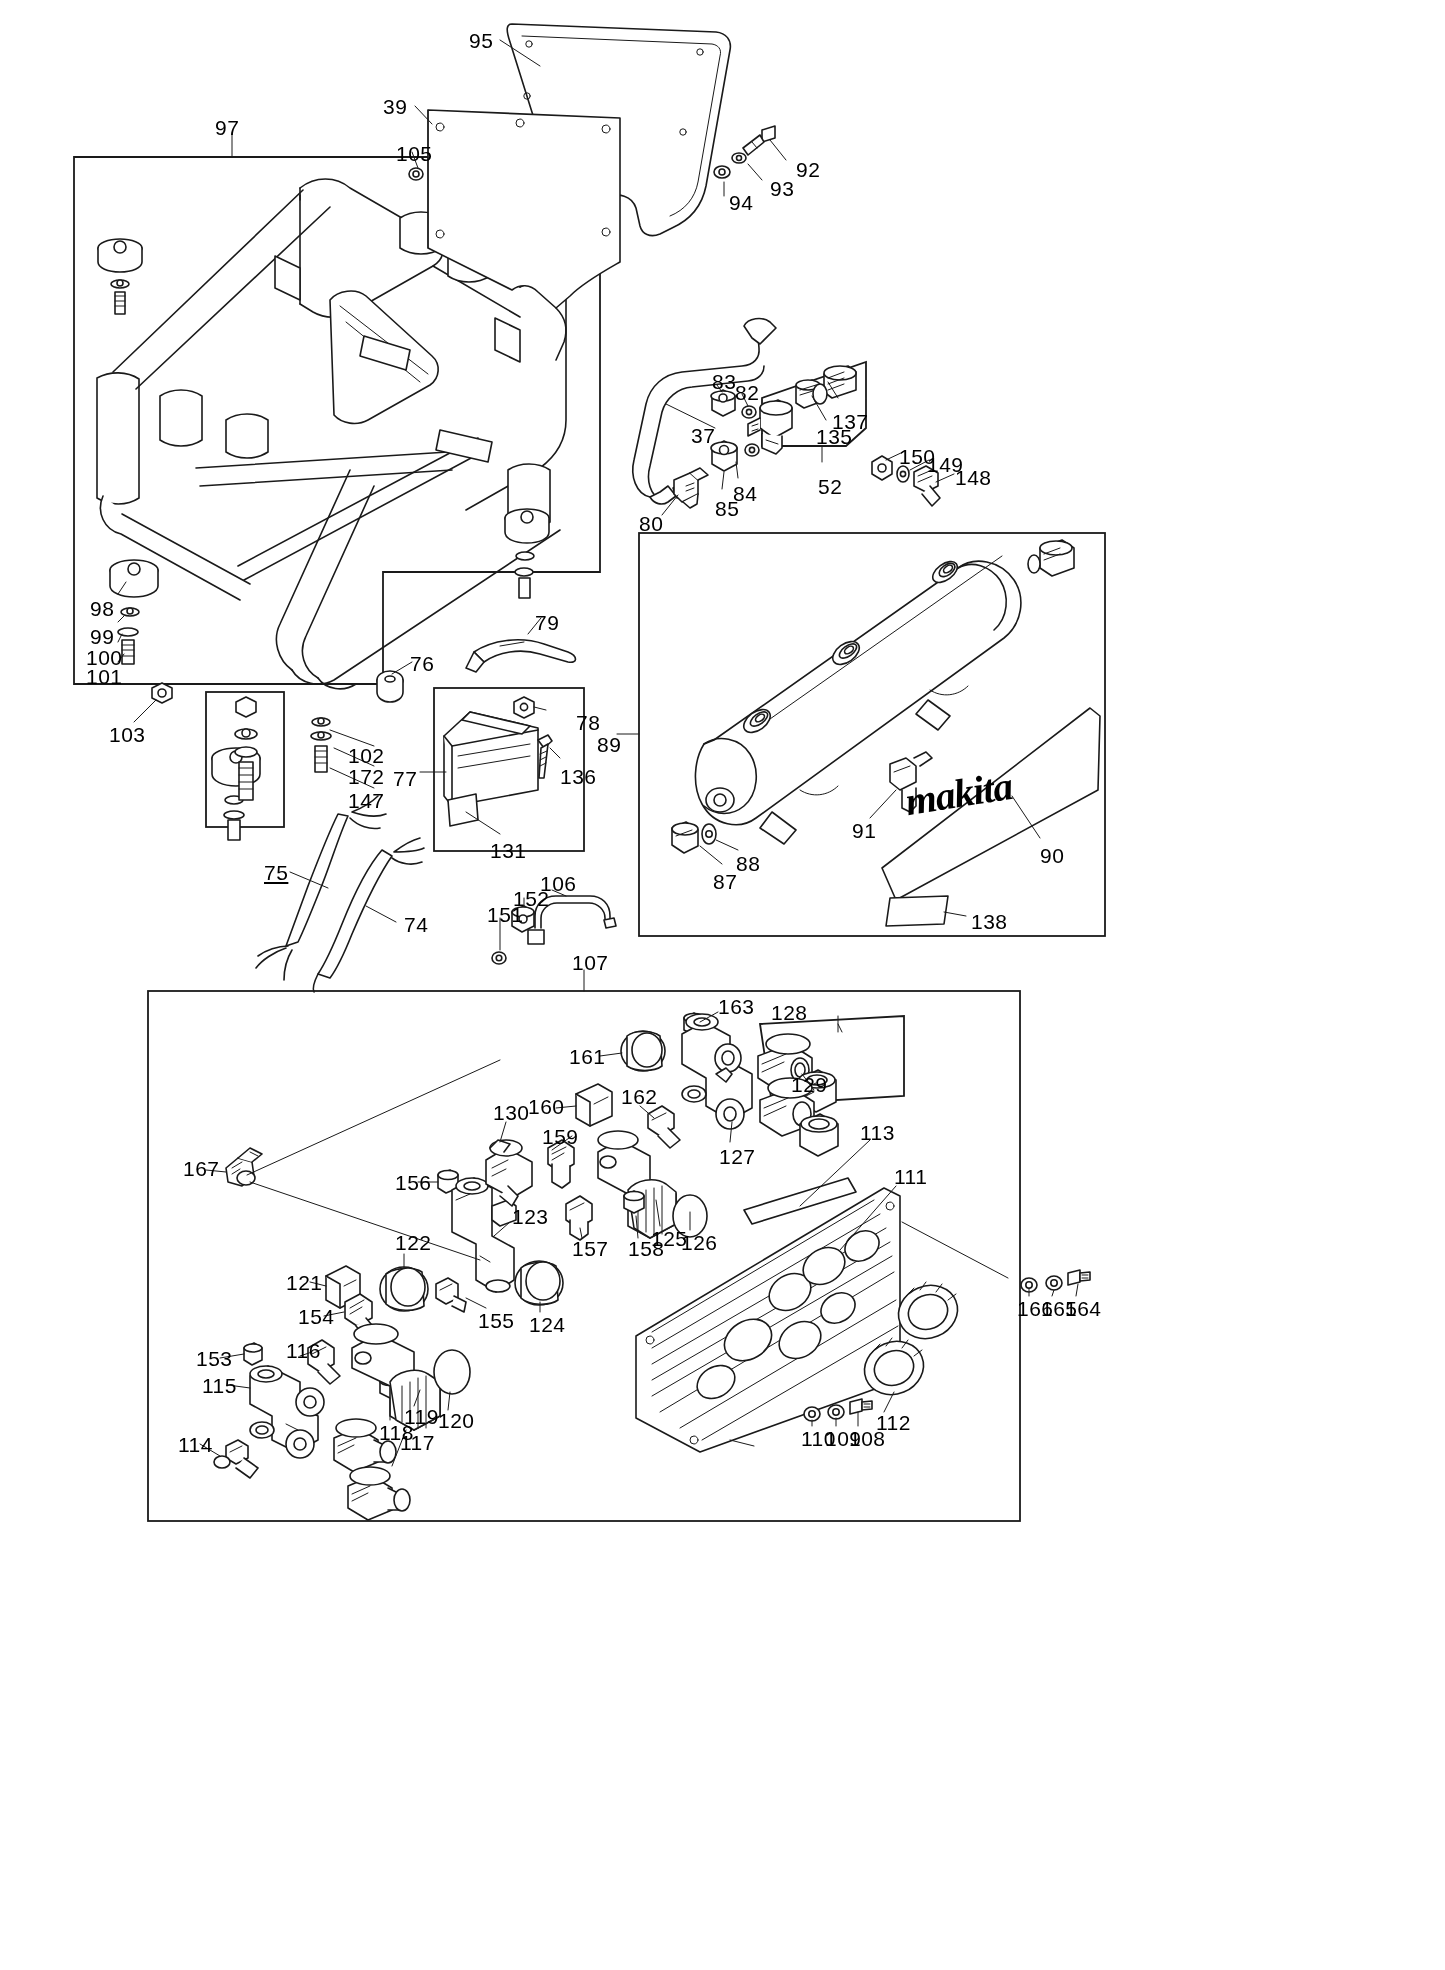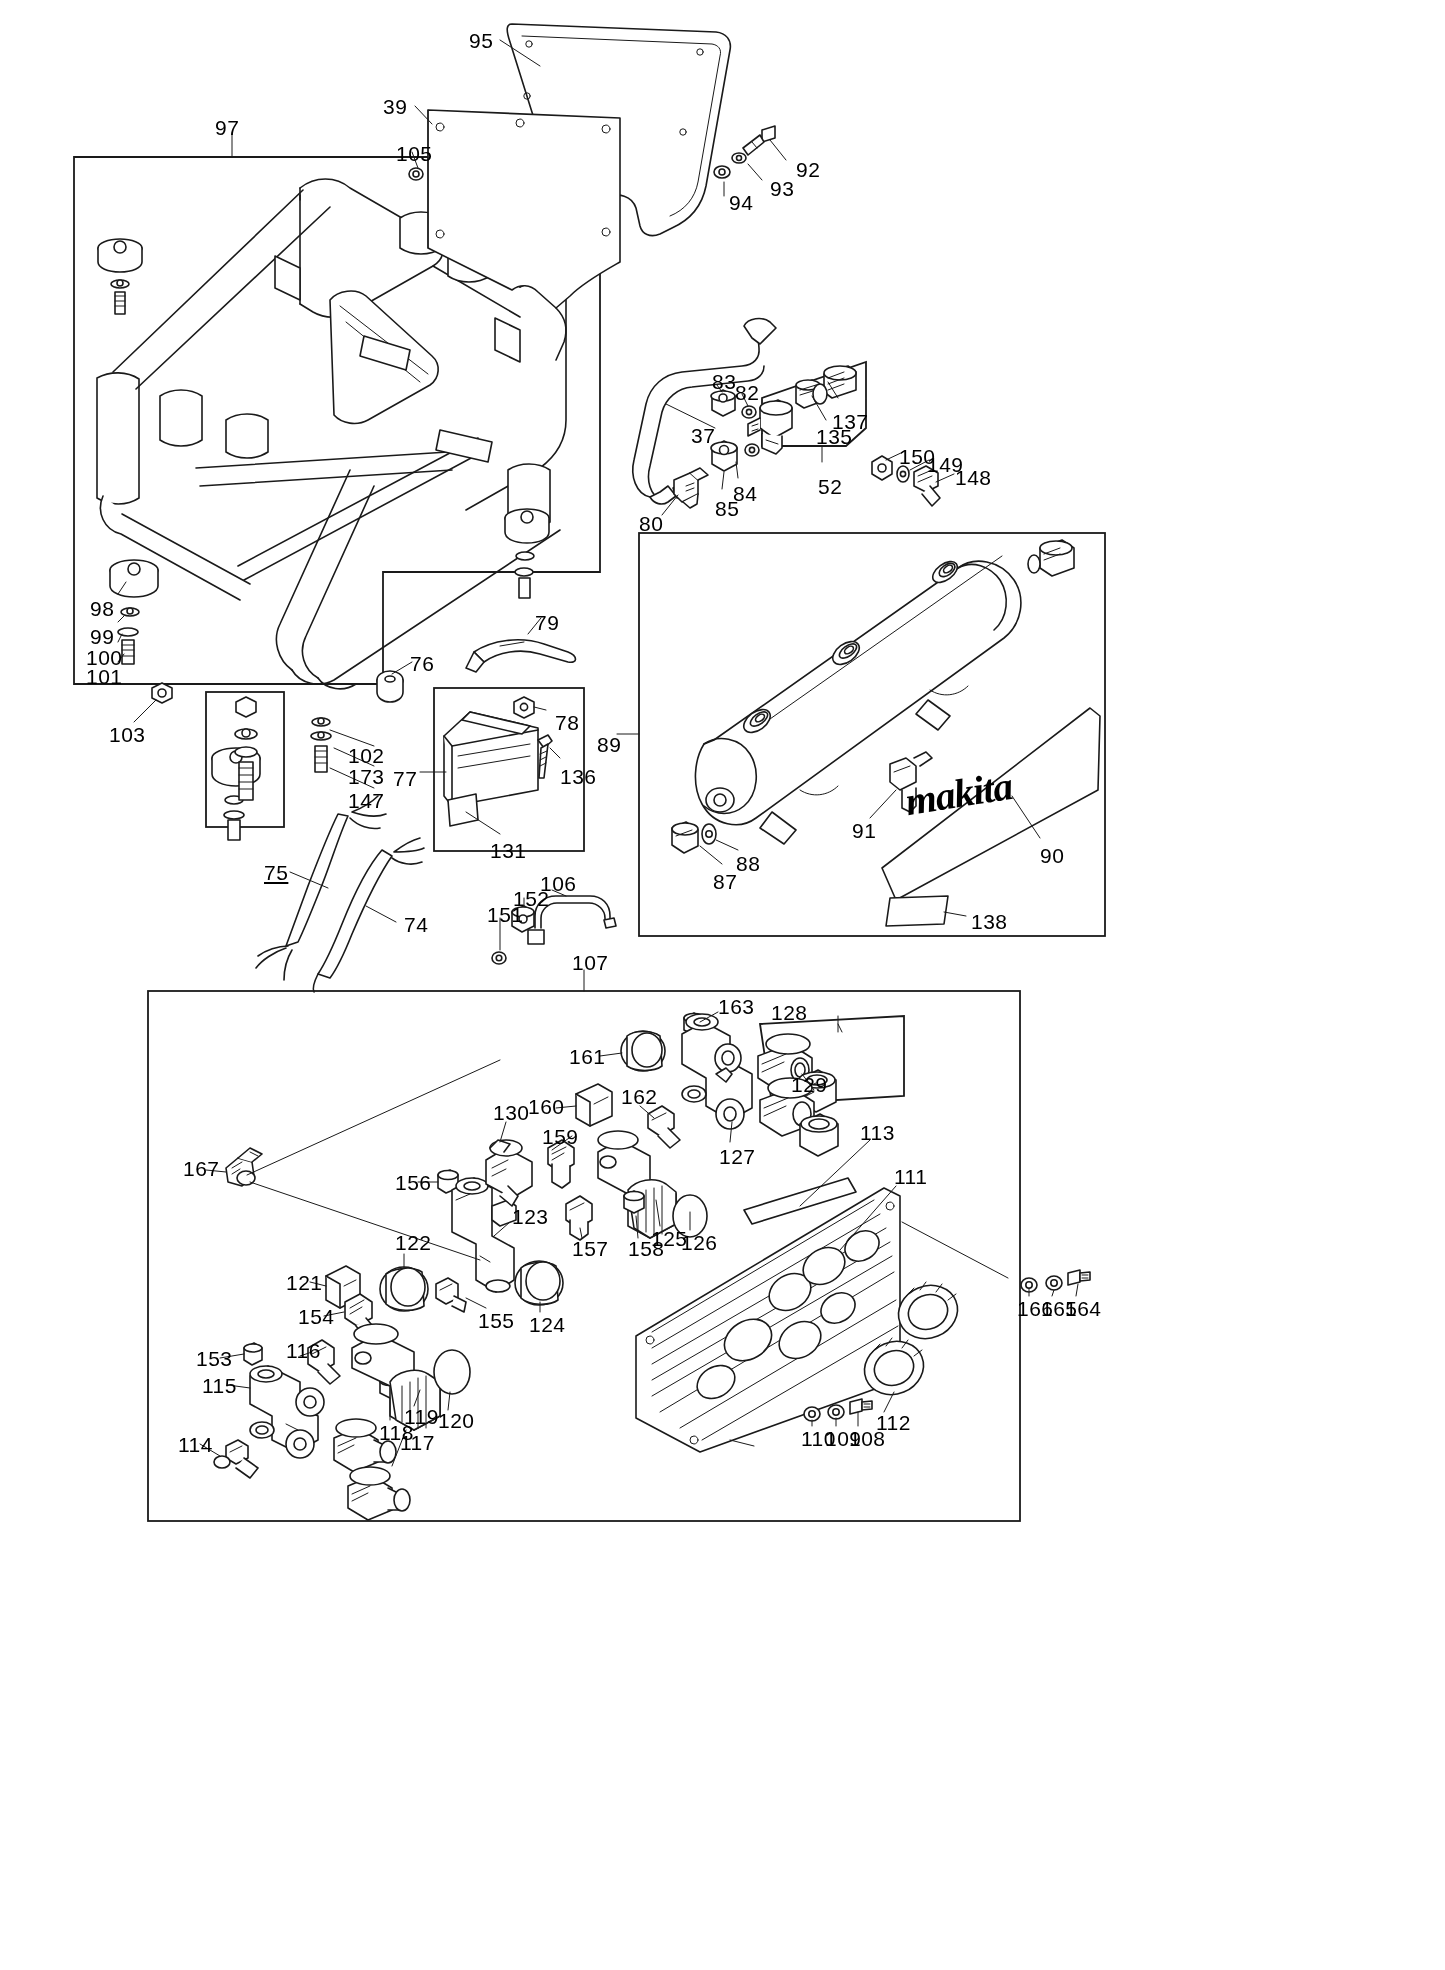--- a/index.html
+++ b/index.html
@@ -802,25 +802,25 @@
   <div class="lbl" style="left:927px;top:454px;">149</div>
   <div class="lbl" style="left:955px;top:467px;">148</div>
   <div class="lbl" style="left:639px;top:513px;">80</div>
   <div class="lbl" style="left:90px;top:598px;">98</div>
   <div class="lbl" style="left:90px;top:626px;">99</div>
   <div class="lbl" style="left:86px;top:647px;">100</div>
   <div class="lbl" style="left:86px;top:666px;">101</div>
   <div class="lbl" style="left:109px;top:724px;">103</div>
   <div class="lbl" style="left:535px;top:612px;">79</div>
   <div class="lbl" style="left:410px;top:653px;">76</div>
-  <div class="lbl" style="left:555px;top:712px;">78</div>
+  <div class="lbl" style="left:576px;top:712px;">78</div>
   <div class="lbl" style="left:597px;top:734px;">89</div>
   <div class="lbl" style="left:560px;top:766px;">136</div>
   <div class="lbl" style="left:348px;top:745px;">102</div>
-  <div class="lbl" style="left:348px;top:766px;">173</div>
+  <div class="lbl" style="left:348px;top:766px;">172</div>
   <div class="lbl" style="left:348px;top:790px;">147</div>
   <div class="lbl" style="left:393px;top:768px;">77</div>
   <div class="lbl" style="left:490px;top:840px;">131</div>
   <div class="lbl" style="left:852px;top:820px;">91</div>
   <div class="lbl" style="left:713px;top:871px;">87</div>
   <div class="lbl" style="left:736px;top:853px;">88</div>
   <div class="lbl" style="left:1040px;top:845px;">90</div>
   <div class="lbl" style="left:971px;top:911px;">138</div>
   <div class="lbl" style="left:264px;top:862px;text-decoration:underline;">75</div>
   <div class="lbl" style="left:404px;top:914px;">74</div>

